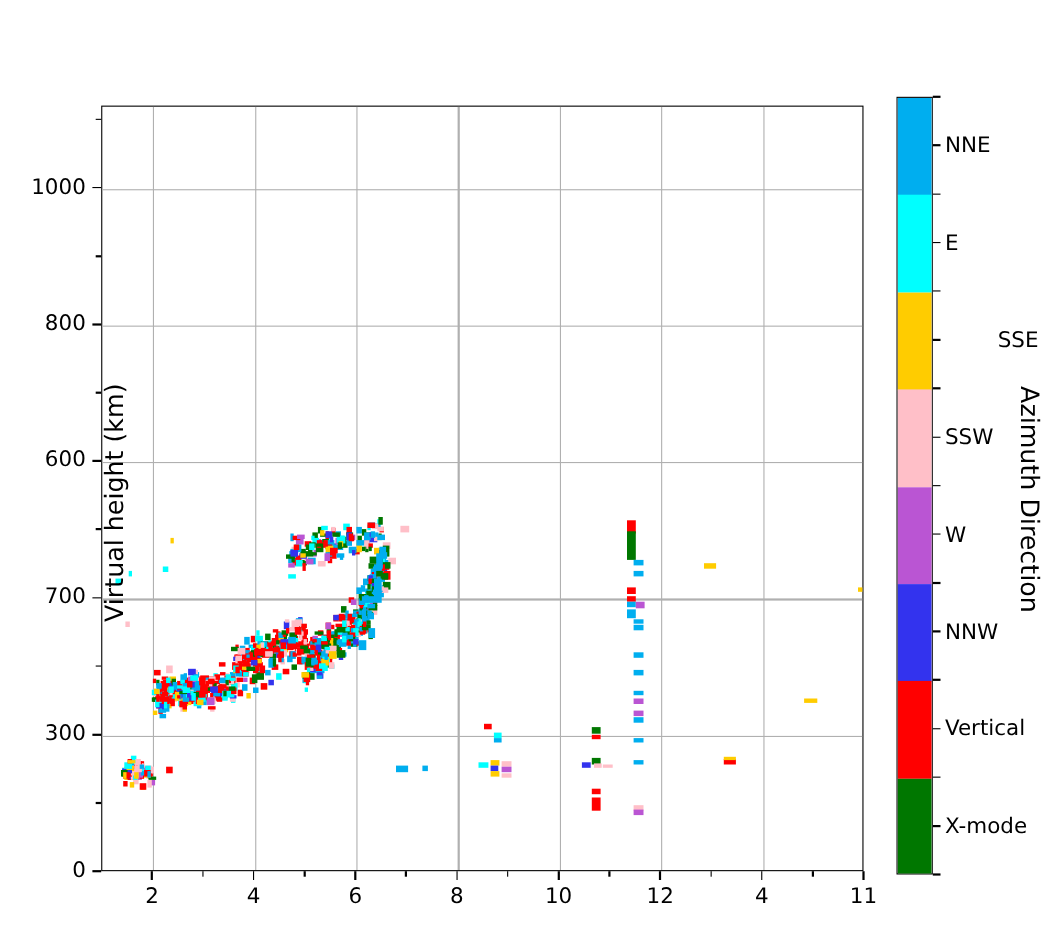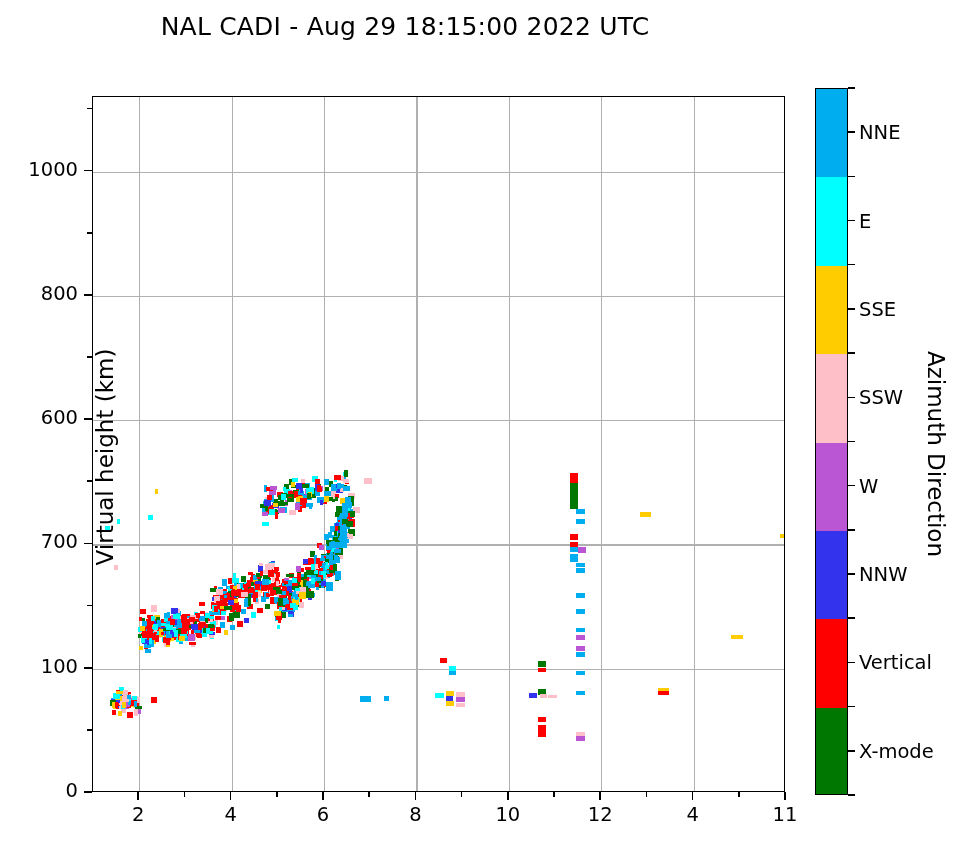--- a/index.html
+++ b/index.html
@@ -154,21 +154,20 @@
     transform: rotate(90deg);
     transform-origin: center center;
     white-space: nowrap;
   }
 </style>
 </head>
 <body>
 
 <div id="figure">
 
-  <div id="title">NAL CADI - Aug 29 18:15:00 2022 UTC</div>
 
   <div id="plot-area">
     <div id="grid-layer">
         <div class="gridline-v" style="left: 46.2px;"></div>
         <div class="gridline-v" style="left: 138.6px;"></div>
         <div class="gridline-v" style="left: 231px;"></div>
         <div class="gridline-v" style="left: 323.4px;"></div>
         <div class="gridline-v" style="left: 415.8px;"></div>
         <div class="gridline-v" style="left: 508.2px;"></div>
         <div class="gridline-v" style="left: 600.6px;"></div>
@@ -1290,21 +1289,21 @@
         <div class="mark" style="left: 241.626px; top: 473.529px; width: 6.468px; height: 9.94286px; background: rgb(0, 174, 239);"></div>
         <div class="mark" style="left: 251.79px; top: 399.579px; width: 6.468px; height: 8.7px; background: rgb(0, 174, 239);"></div>
         <div class="mark" style="left: 233.31px; top: 485.336px; width: 6.468px; height: 8.7px; background: rgb(0, 174, 239);"></div>
       </div>
   </div>
 
   <div id="axis-decor">
       <div class="tick-y" style="top: 791.2px;"></div>
       <div class="ytl" style="top: 779px;">0</div>
       <div class="tick-y" style="top: 666.914px;"></div>
-      <div class="ytl" style="top: 654.714px;">100</div>
+      <div class="ytl" style="top: 654.714px;">300</div>
       <div class="tick-y" style="top: 542.629px;"></div>
       <div class="ytl" style="top: 530.429px;">700</div>
       <div class="tick-y" style="top: 418.343px;"></div>
       <div class="ytl" style="top: 406.143px;">600</div>
       <div class="tick-y" style="top: 294.057px;"></div>
       <div class="ytl" style="top: 281.857px;">800</div>
       <div class="tick-y" style="top: 169.771px;"></div>
       <div class="ytl" style="top: 157.571px;">1000</div>
       <div class="tick-y minor" style="top: 729.057px;"></div>
       <div class="tick-y minor" style="top: 604.771px;"></div>
@@ -1348,21 +1347,21 @@
       <div class="cbseg" style="top: 441.875px; height: 88.975px; background: rgb(51, 51, 238);"></div>
       <div class="cbseg" style="top: 530.25px; height: 88.975px; background: rgb(255, 0, 0);"></div>
       <div class="cbseg" style="top: 618.625px; height: 88.975px; background: rgb(0, 119, 0);"></div>
     </div>
   <div id="cb-decor">
       <div class="cbtick" style="top: 131.387px;"></div>
       <div class="cblabel" style="top: 132.188px;">NNE</div>
       <div class="cbtick" style="top: 219.762px;"></div>
       <div class="cblabel" style="top: 220.562px;">E</div>
       <div class="cbtick" style="top: 308.137px;"></div>
-      <div class="cblabel" style="top: 308.938px;">SSE</div>
+      <div class="cblabel" style="top: 308.938px; margin-left: 48px;">SSE</div>
       <div class="cbtick" style="top: 396.512px;"></div>
       <div class="cblabel" style="top: 397.312px;">SSW</div>
       <div class="cbtick" style="top: 484.887px;"></div>
       <div class="cblabel" style="top: 485.688px;">W</div>
       <div class="cbtick" style="top: 573.263px;"></div>
       <div class="cblabel" style="top: 574.062px;">NNW</div>
       <div class="cbtick" style="top: 661.638px;"></div>
       <div class="cblabel" style="top: 662.438px;">Vertical</div>
       <div class="cbtick" style="top: 750.013px;"></div>
       <div class="cblabel" style="top: 750.812px;">X-mode</div>

